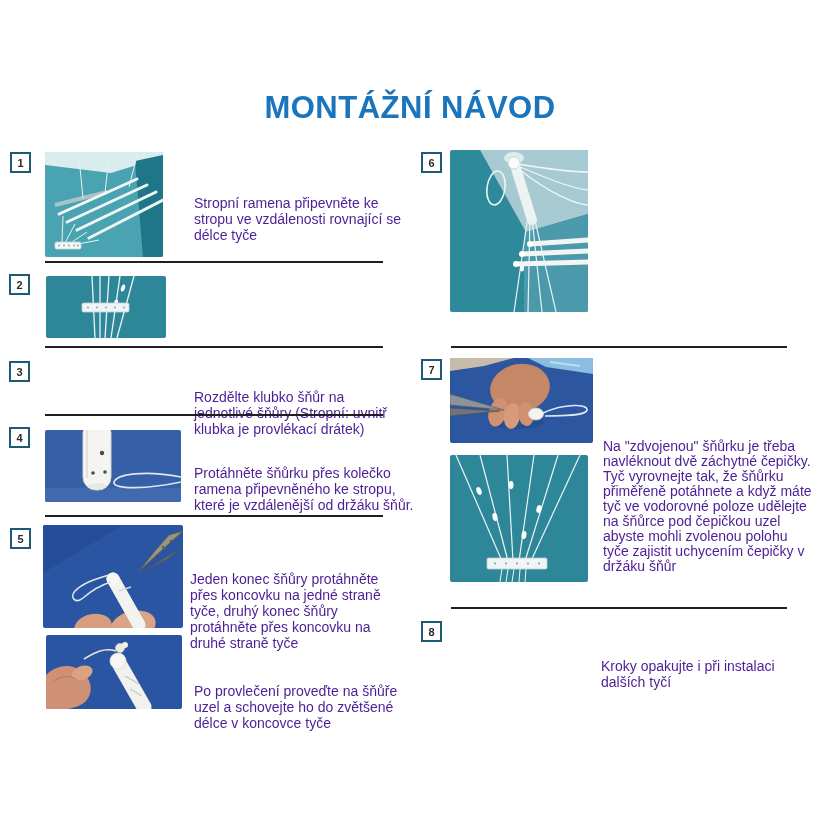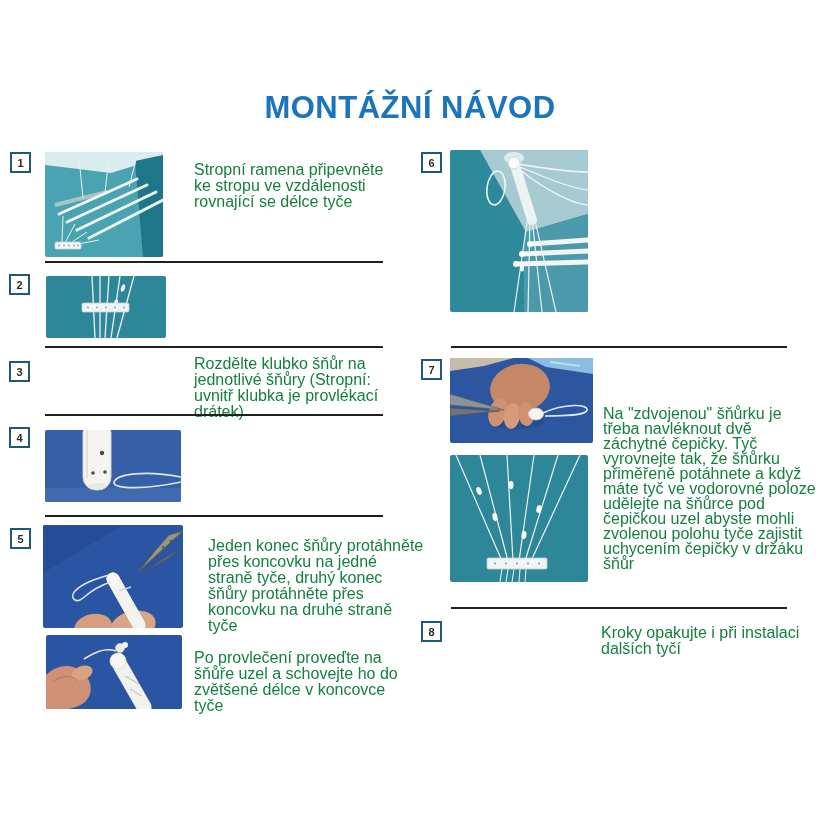--- a/index.html
+++ b/index.html
@@ -7,26 +7,26 @@
         font-family:"Liberation Sans",sans-serif;overflow:hidden;}
   .title{position:absolute;top:90px;left:0;width:100%;text-align:center;
          font-size:31px;font-weight:bold;color:#1a75bc;letter-spacing:0.5px;}
   .numbox{position:absolute;width:17px;height:17px;border:2px solid #1e5a74;
           background:#fff;color:#2b2b2b;font-size:11px;font-weight:bold;
           display:flex;align-items:center;justify-content:center;
           box-shadow:0 0 0 1px #ffffff inset;}
   .nb1{left:10px;top:152px}.nb2{left:9px;top:274px}.nb3{left:9px;top:361px}
   .nb4{left:9px;top:427px}.nb5{left:10px;top:528px}
   .nb6{left:421px;top:152px}.nb7{left:421px;top:359px}.nb8{left:421px;top:621px}
-  .steptext{position:absolute;font-size:16px;line-height:16px;color:#15803d;}
+  .steptext{position:absolute;font-size:14px;line-height:16px;color:#4c1d95;margin-top:33px;}
   .t1{left:194px;top:162px;width:208px}
   .t2{left:194px;top:280px;width:212px}
   .t3{left:194px;top:356px;width:212px}
   .t4{left:194px;top:432px;width:220px}
-  .t5a{left:208px;top:538px;width:216px}
+  .t5a{left:190px;top:538px;width:216px}
   .t5b{left:194px;top:650px;width:216px}
   .t6{left:607px;top:163px;width:206px}
   .t7{left:603px;top:406px;width:214px;line-height:15px;}
   .t8{left:601px;top:625px;width:205px}
   .sep{position:absolute;height:2px;background:#1f1f1f;}
   .sepL{left:45px;width:338px}
   .sepR{left:451px;width:336px}
   .sl1{top:261px}.sl2{top:346px}.sl3{top:414px}.sl4{top:515px}
   .sr1{top:346px}.sr2{top:607px}
   .photo{position:absolute;border-radius:2px;overflow:hidden;}
@@ -51,20 +51,21 @@
   <div class="numbox nb2">2</div>
   <div class="numbox nb3">3</div>
   <div class="numbox nb4">4</div>
   <div class="numbox nb5">5</div>
   <div class="numbox nb6">6</div>
   <div class="numbox nb7">7</div>
   <div class="numbox nb8">8</div>
 
   <div class="steptext t1">Stropní ramena připevněte ke stropu ve vzdálenosti rovnající se délce tyče</div>
   <div class="steptext t3">Rozdělte klubko šňůr na jednotlivé šňůry (Stropní: uvnitř klubka je provlékací drátek)</div>
+  <div class="steptext t4">Protáhněte šňůrku přes kolečko ramena připevněného ke stropu, které je vzdálenější od držáku šňůr.</div>
   <div class="steptext t5a">Jeden konec šňůry protáhněte přes koncovku na jedné straně tyče, druhý konec šňůry protáhněte přes koncovku na druhé straně tyče</div>
   <div class="steptext t5b">Po provlečení proveďte na šňůře uzel a schovejte ho do zvětšené délce v koncovce tyče</div>
   <div class="steptext t7">Na "zdvojenou" šňůrku je třeba navléknout dvě záchytné čepičky. Tyč vyrovnejte tak, že šňůrku přiměřeně potáhnete a když máte tyč ve vodorovné poloze udělejte na šňůrce pod čepičkou uzel abyste mohli zvolenou polohu tyče zajistit uchycením čepičky v držáku šňůr</div>
   <div class="steptext t8">Kroky opakujte i při instalaci dalších tyčí</div>
 
   <div class="sep sepL sl1"></div>
   <div class="sep sepL sl2"></div>
   <div class="sep sepL sl3"></div>
   <div class="sep sepL sl4"></div>
   <div class="sep sepR sr1"></div>

